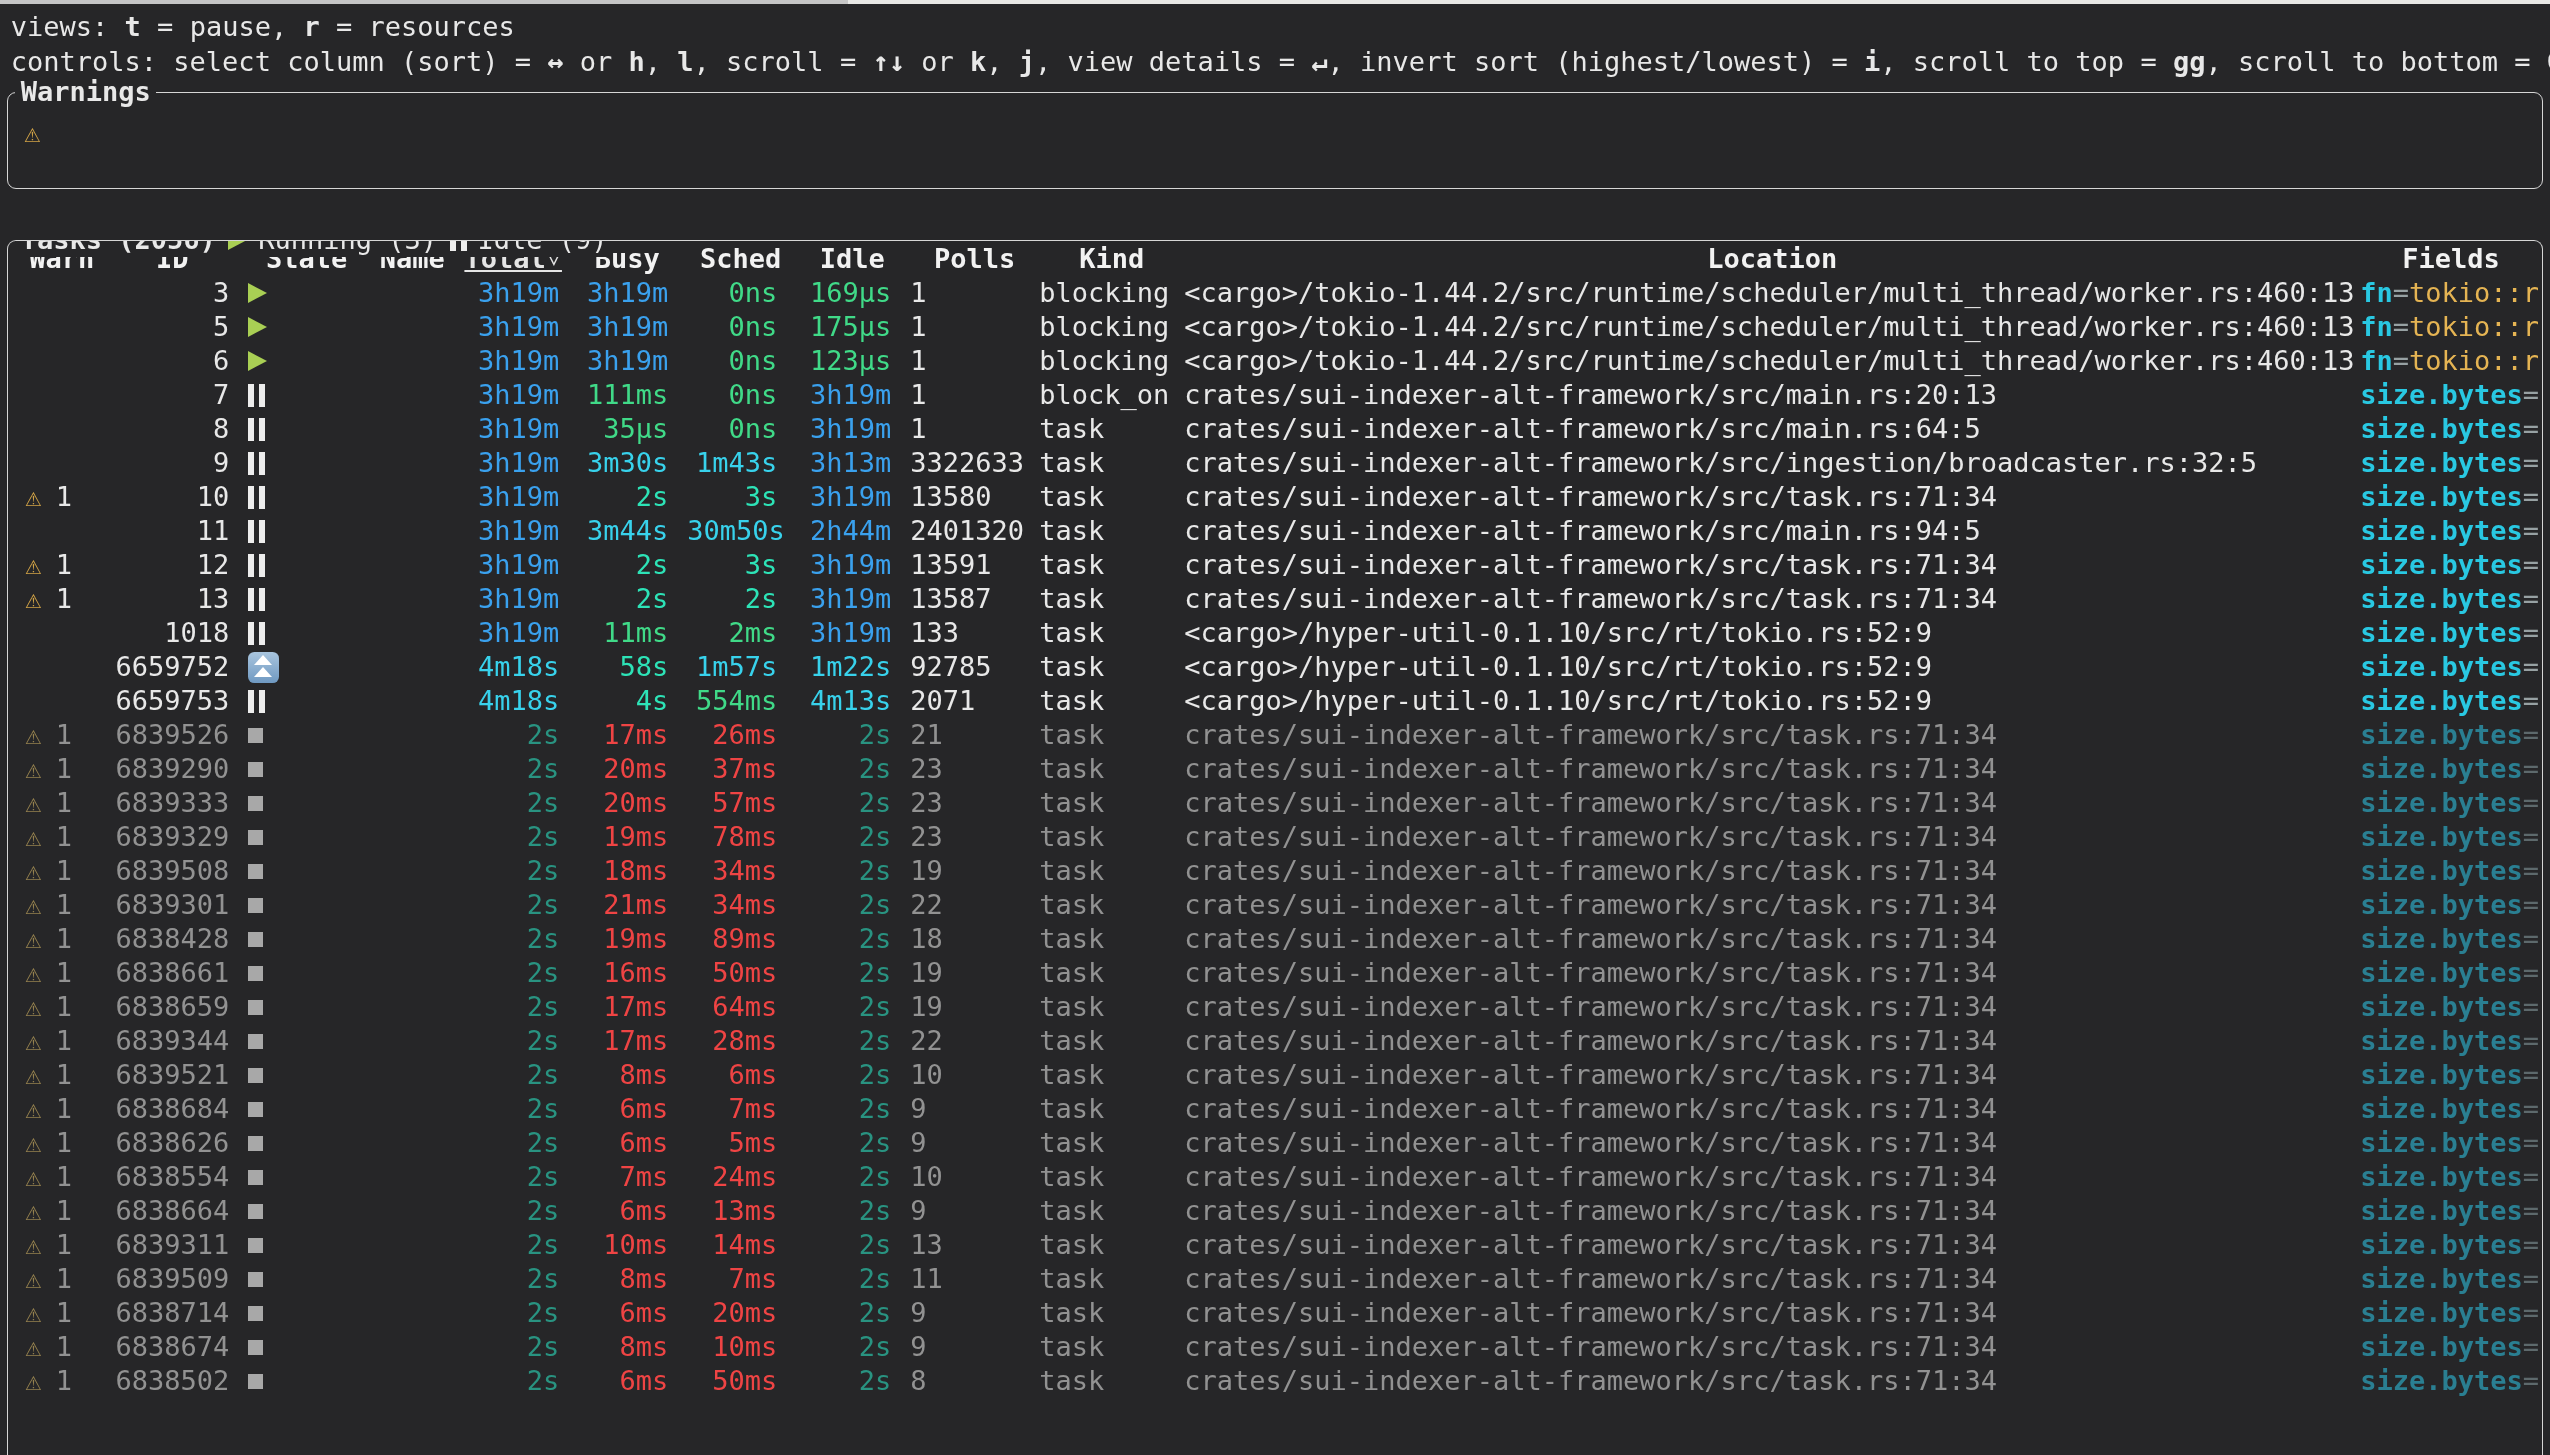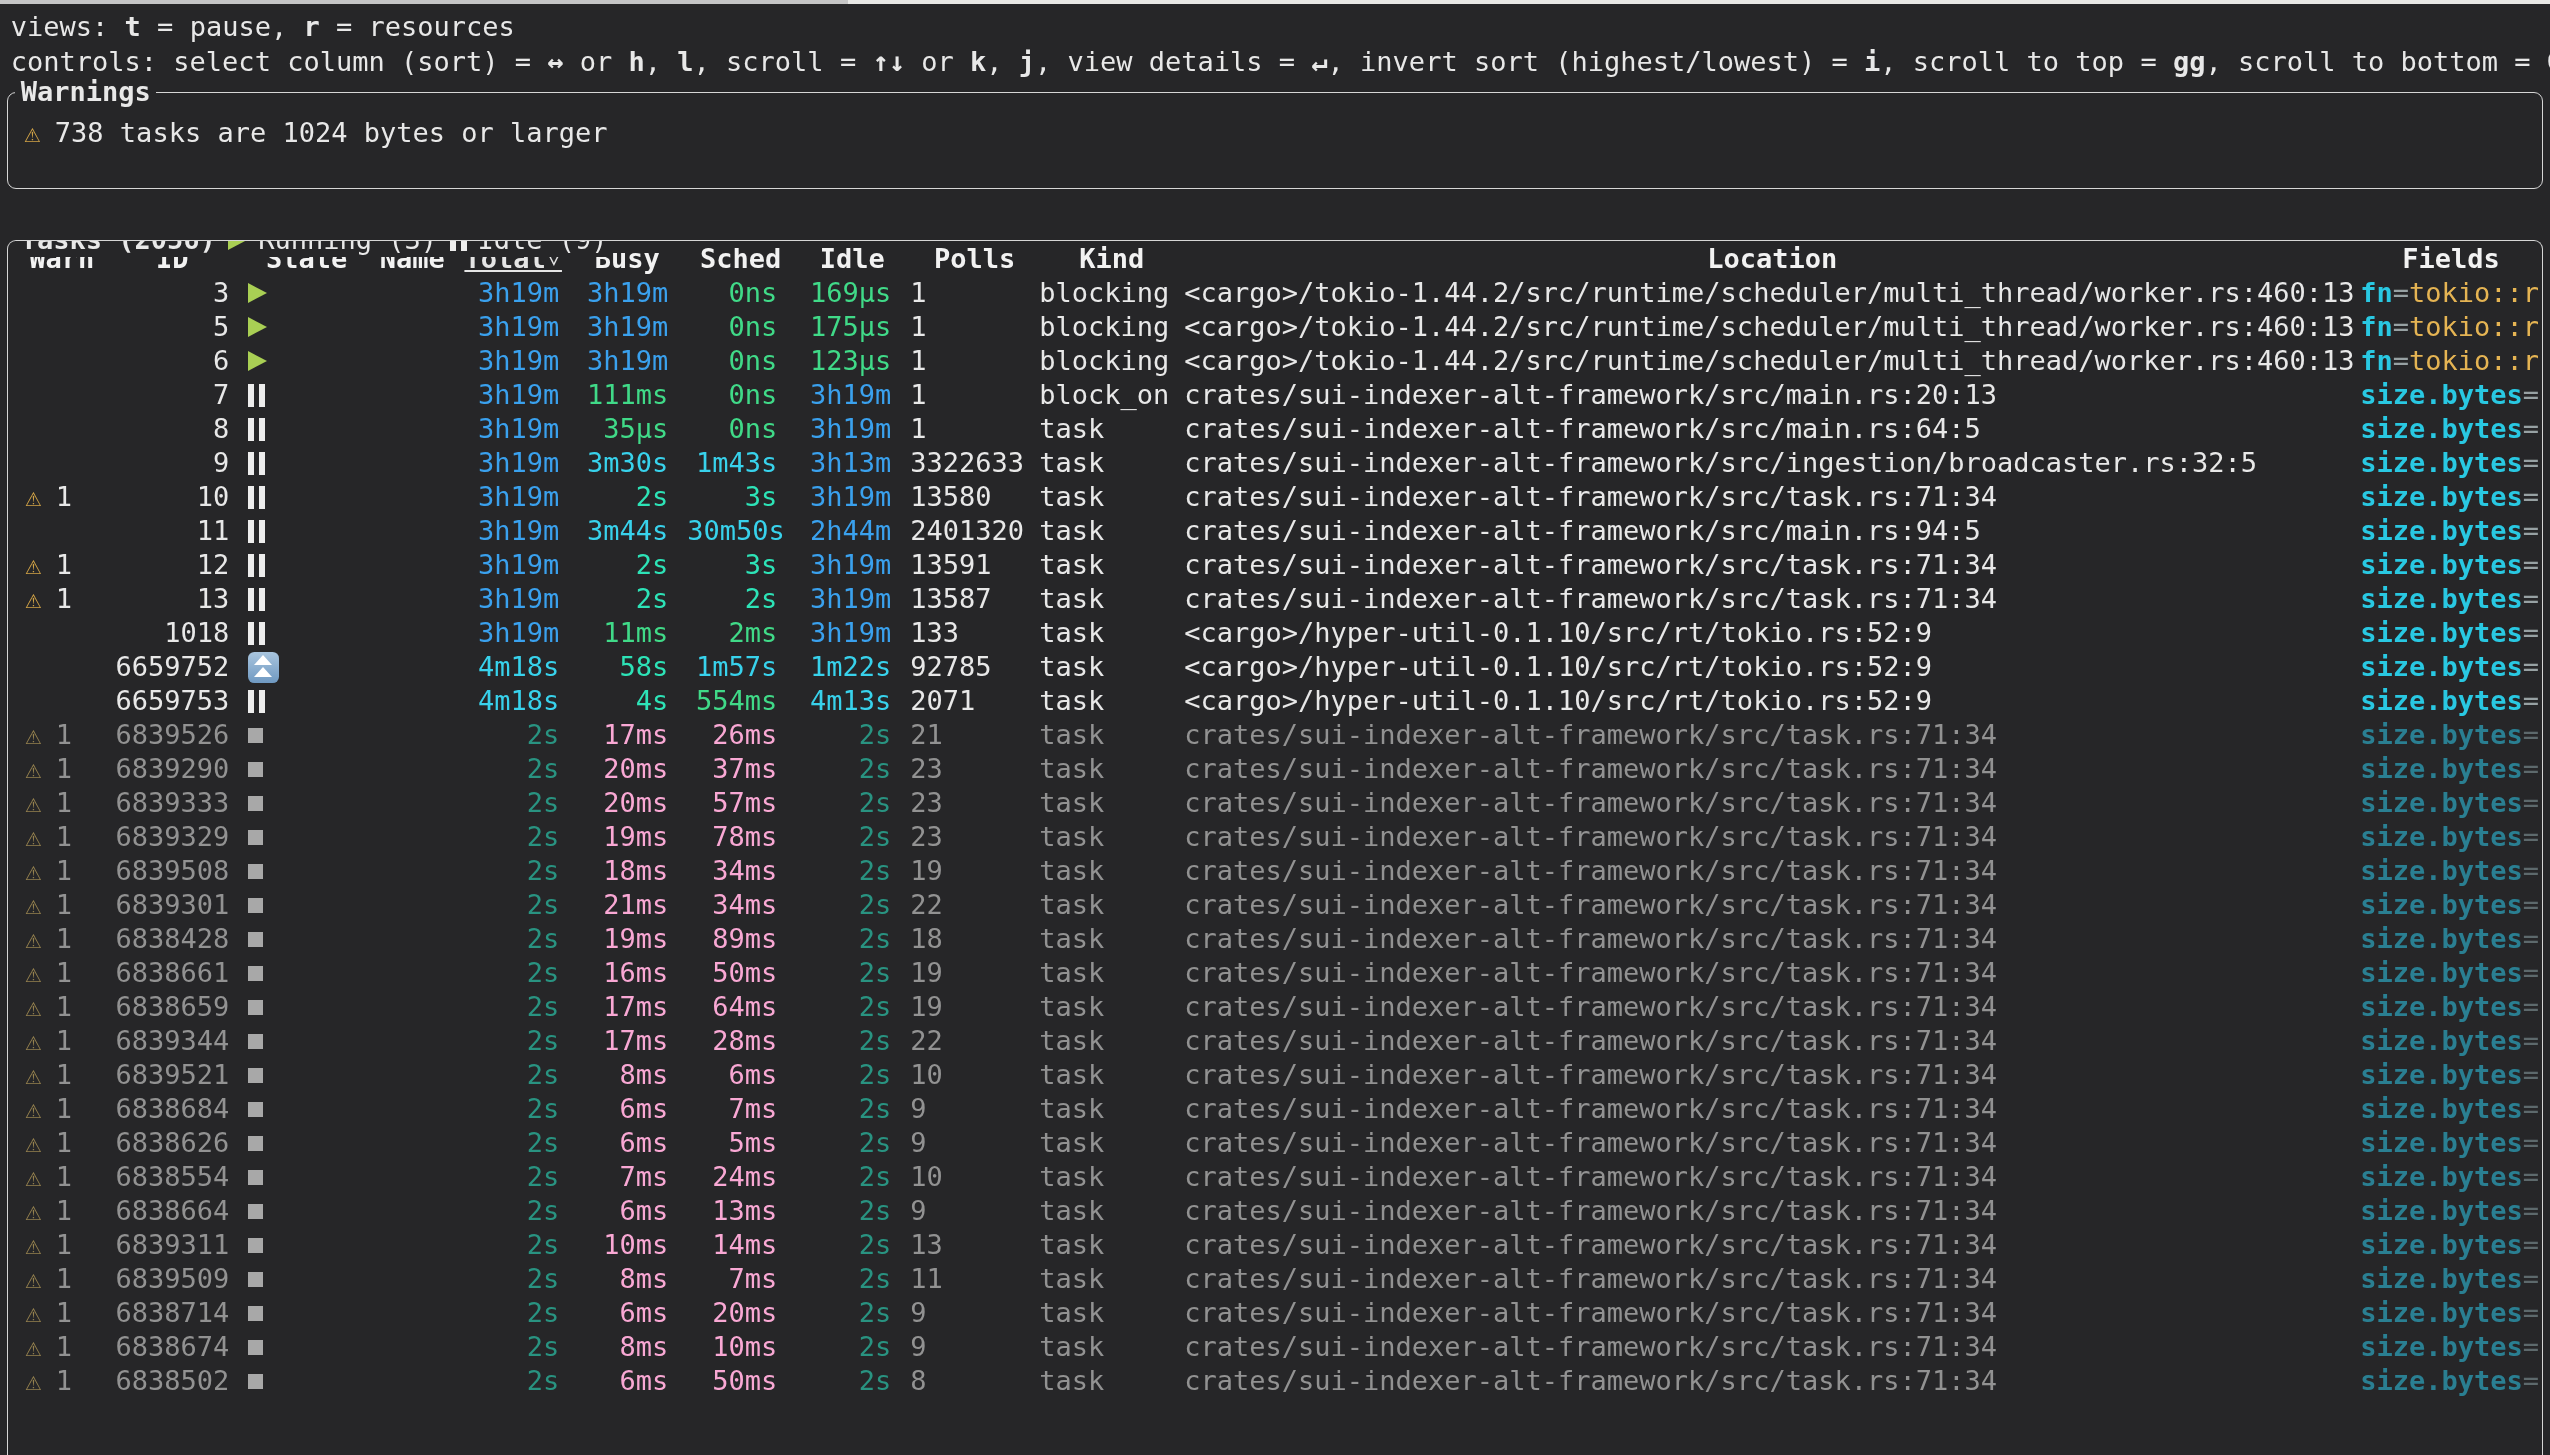--- a/index.html
+++ b/index.html
@@ -53,21 +53,21 @@
   .c-h{color:var(--duration_hours);}
   .c-m{color:var(--duration_minutes);}
   .c-s{color:var(--duration_seconds);}
   .c-n{color:var(--duration_subsec);}
   .fk{color:var(--field_key);font-weight:bold;}
   .fe{color:#97a1a3;}
   .fv{color:var(--field_value);}
 
   .dim{color:var(--dim_text);}
   .dim .c-s{color:#299381;}
-  .dim .c-n{color:#f9a8d4;}
+  .dim .c-n{color:#ef4444;}
   .dim .fk{color:#2a7f92;}
   .dim .fe{color:#5d696c;}
 
   .ic-run{display:inline-block;width:0;height:0;border-left:19px solid var(--accent_green);border-top:10.8px solid transparent;border-bottom:10.8px solid transparent;}
   .ic-pause{display:inline-block;width:17px;height:22.4px;border-left:6.3px solid #ededed;border-right:6.3px solid #ededed;box-sizing:border-box;}
   .ic-done{display:inline-block;width:14.4px;height:14.4px;background:#a8a8a8;}
   .ic-sched{display:inline-block;width:30.5px;height:30.5px;border-radius:6.3px;background:linear-gradient(180deg,#a9c5de,#6f99c2);position:relative;}
   .ic-sched::before,.ic-sched::after{content:"";position:absolute;left:6.3px;border-left:9px solid transparent;border-right:9px solid transparent;border-bottom:10px solid #fff;}
   .ic-sched::before{top:2.7px;}
   .ic-sched::after{top:14.4px;}
@@ -86,21 +86,20 @@
       <div class="hline"><span>views: </span><span class="b">t</span><span> = pause, </span><span class="b">r</span><span> = resources</span></div>
       <div class="hline"><span>controls: select column (sort) = </span><span class="b">↔</span><span> or </span><span class="b">h</span><span>, </span><span class="b">l</span><span>, scroll = </span><span class="b">↑↓</span><span> or </span><span class="b">k</span><span>, </span><span class="b">j</span><span>, view details = </span><span class="b">↵</span><span>, invert sort (highest/lowest) = </span><span class="b">i</span><span>, scroll to top = </span><span class="b">gg</span><span>, scroll to bottom = </span><span class="b">G</span></div>
     </div>
 
   <div class="panel warn-panel">
     <div class="panel-title">
       <span class="b">Warnings</span>
     </div>
     <div class="warn-line">
       <span class="warn-ic">⚠</span>
-      <span>738 tasks are 1024 bytes or larger</span>
     </div>
   </div>
 
   <div class="panel tasks-panel">
     <div class="panel-title">
       <span class="b">Tasks (2056)</span>
       <span class="ic-run t-ic"></span>
       <span>Running (3)</span>
       <span class="ic-pause t-ic"></span>
       <span>Idle (9)</span>

